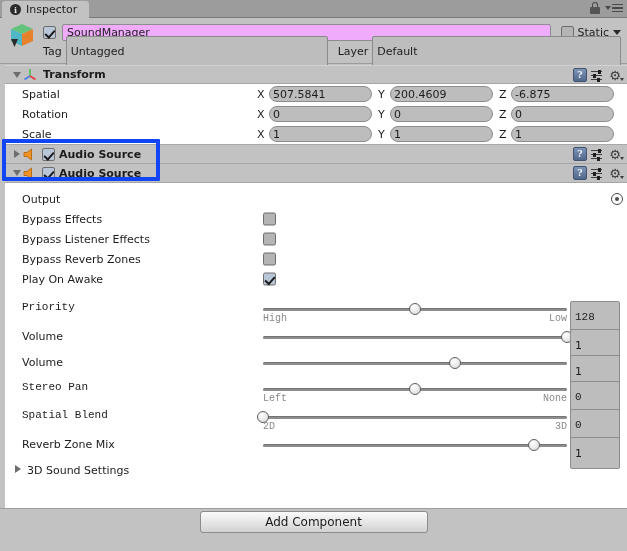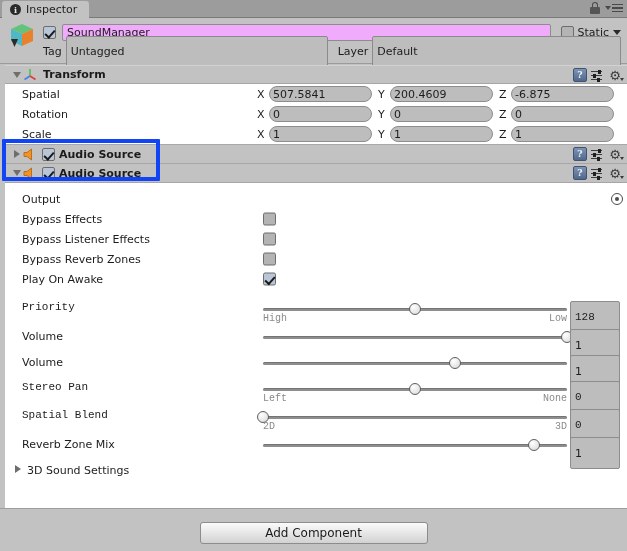--- a/index.html
+++ b/index.html
@@ -286,21 +286,21 @@
     z-index: 40;
   }
 
   
   .bottom {
     position: absolute; left: 0; bottom: 0; width: 627px; height: 43px;
     background: #c2c2c2;
     border-top: 1px solid #9e9e9e;
   }
   .add-comp {
-    position: absolute; left: 50%; transform: translateX(-50%); top: 13px;
+    position: absolute; left: 50%; transform: translateX(-50%); top: 2px;
     width: 228px; height: 22px;
     background: linear-gradient(#fbfbfb, #d2d2d2);
     border: 1px solid #8c8c8c; border-radius: 3px;
     display: flex; align-items: center; justify-content: center;
     font-size: 12px; color: #1b1b1b;
   }
   .hline { height: 1px; background: #a8a8a8; }
 </style>
 </head>
 <body>

